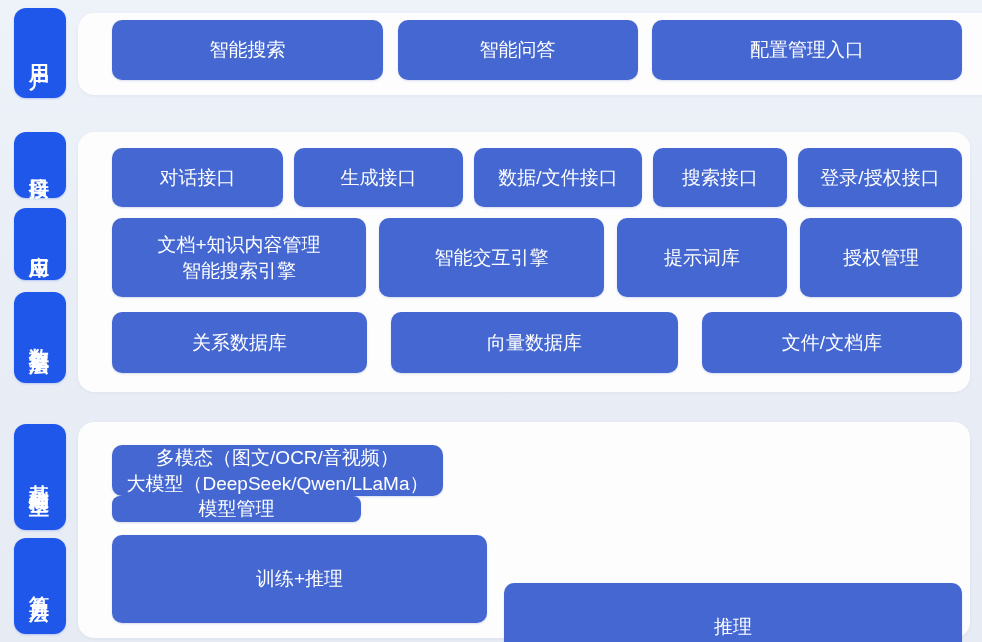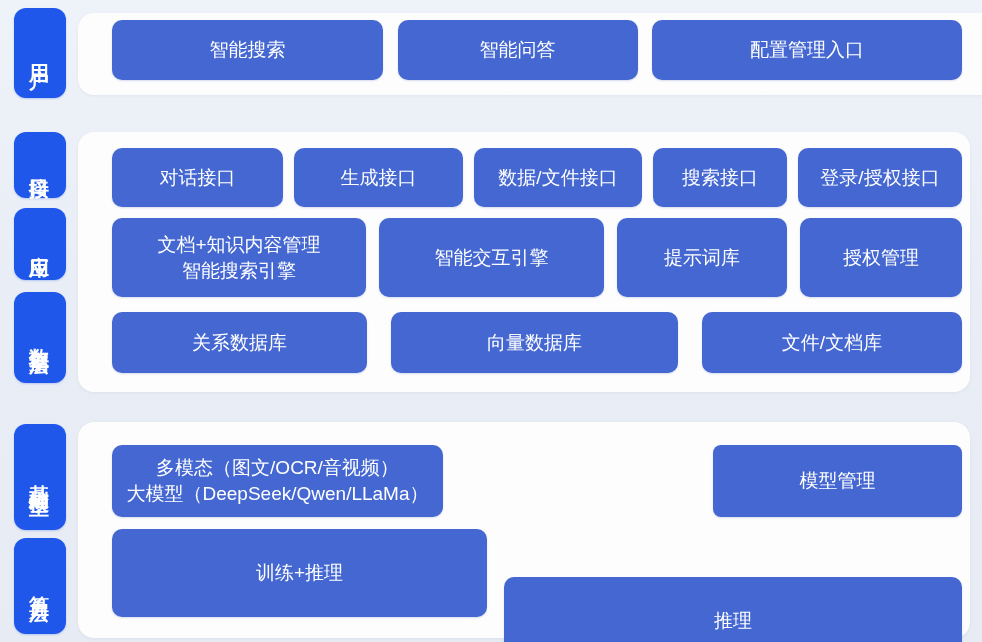--- a/index.html
+++ b/index.html
@@ -88,25 +88,25 @@
 
     <div class="row" style="top:180px;height:61px;">
       <div class="node" style="width:255px;">关系数据库</div>
       <div class="node" style="width:287px;">向量数据库</div>
       <div class="node" style="width:260px;">文件/文档库</div>
     </div>
   </div>
 
   <div class="panel" style="top:422px;height:216px;">
 
-    <div class="row" style="top:23px;height:72px;">
+    <div class="row" style="top:23px;height:72px;flex-direction:column;">
       <div class="node" style="width:331px;">多模态（图文/OCR/音视频）
 大模型（DeepSeek/Qwen/LLaMa）</div>
       <div class="node" style="width:249px;border-radius:8px;">模型管理</div>
     </div>
 
-    <div class="row" style="top:107px;height:88px;">
+    <div class="row" style="top:113px;height:88px;">
       <div class="node" style="width:375px;">训练+推理</div>
       <div class="node" style="width:458px;margin-top:48px;">推理</div>
     </div>
   </div>
 
 </div>
 
 </body></html>

